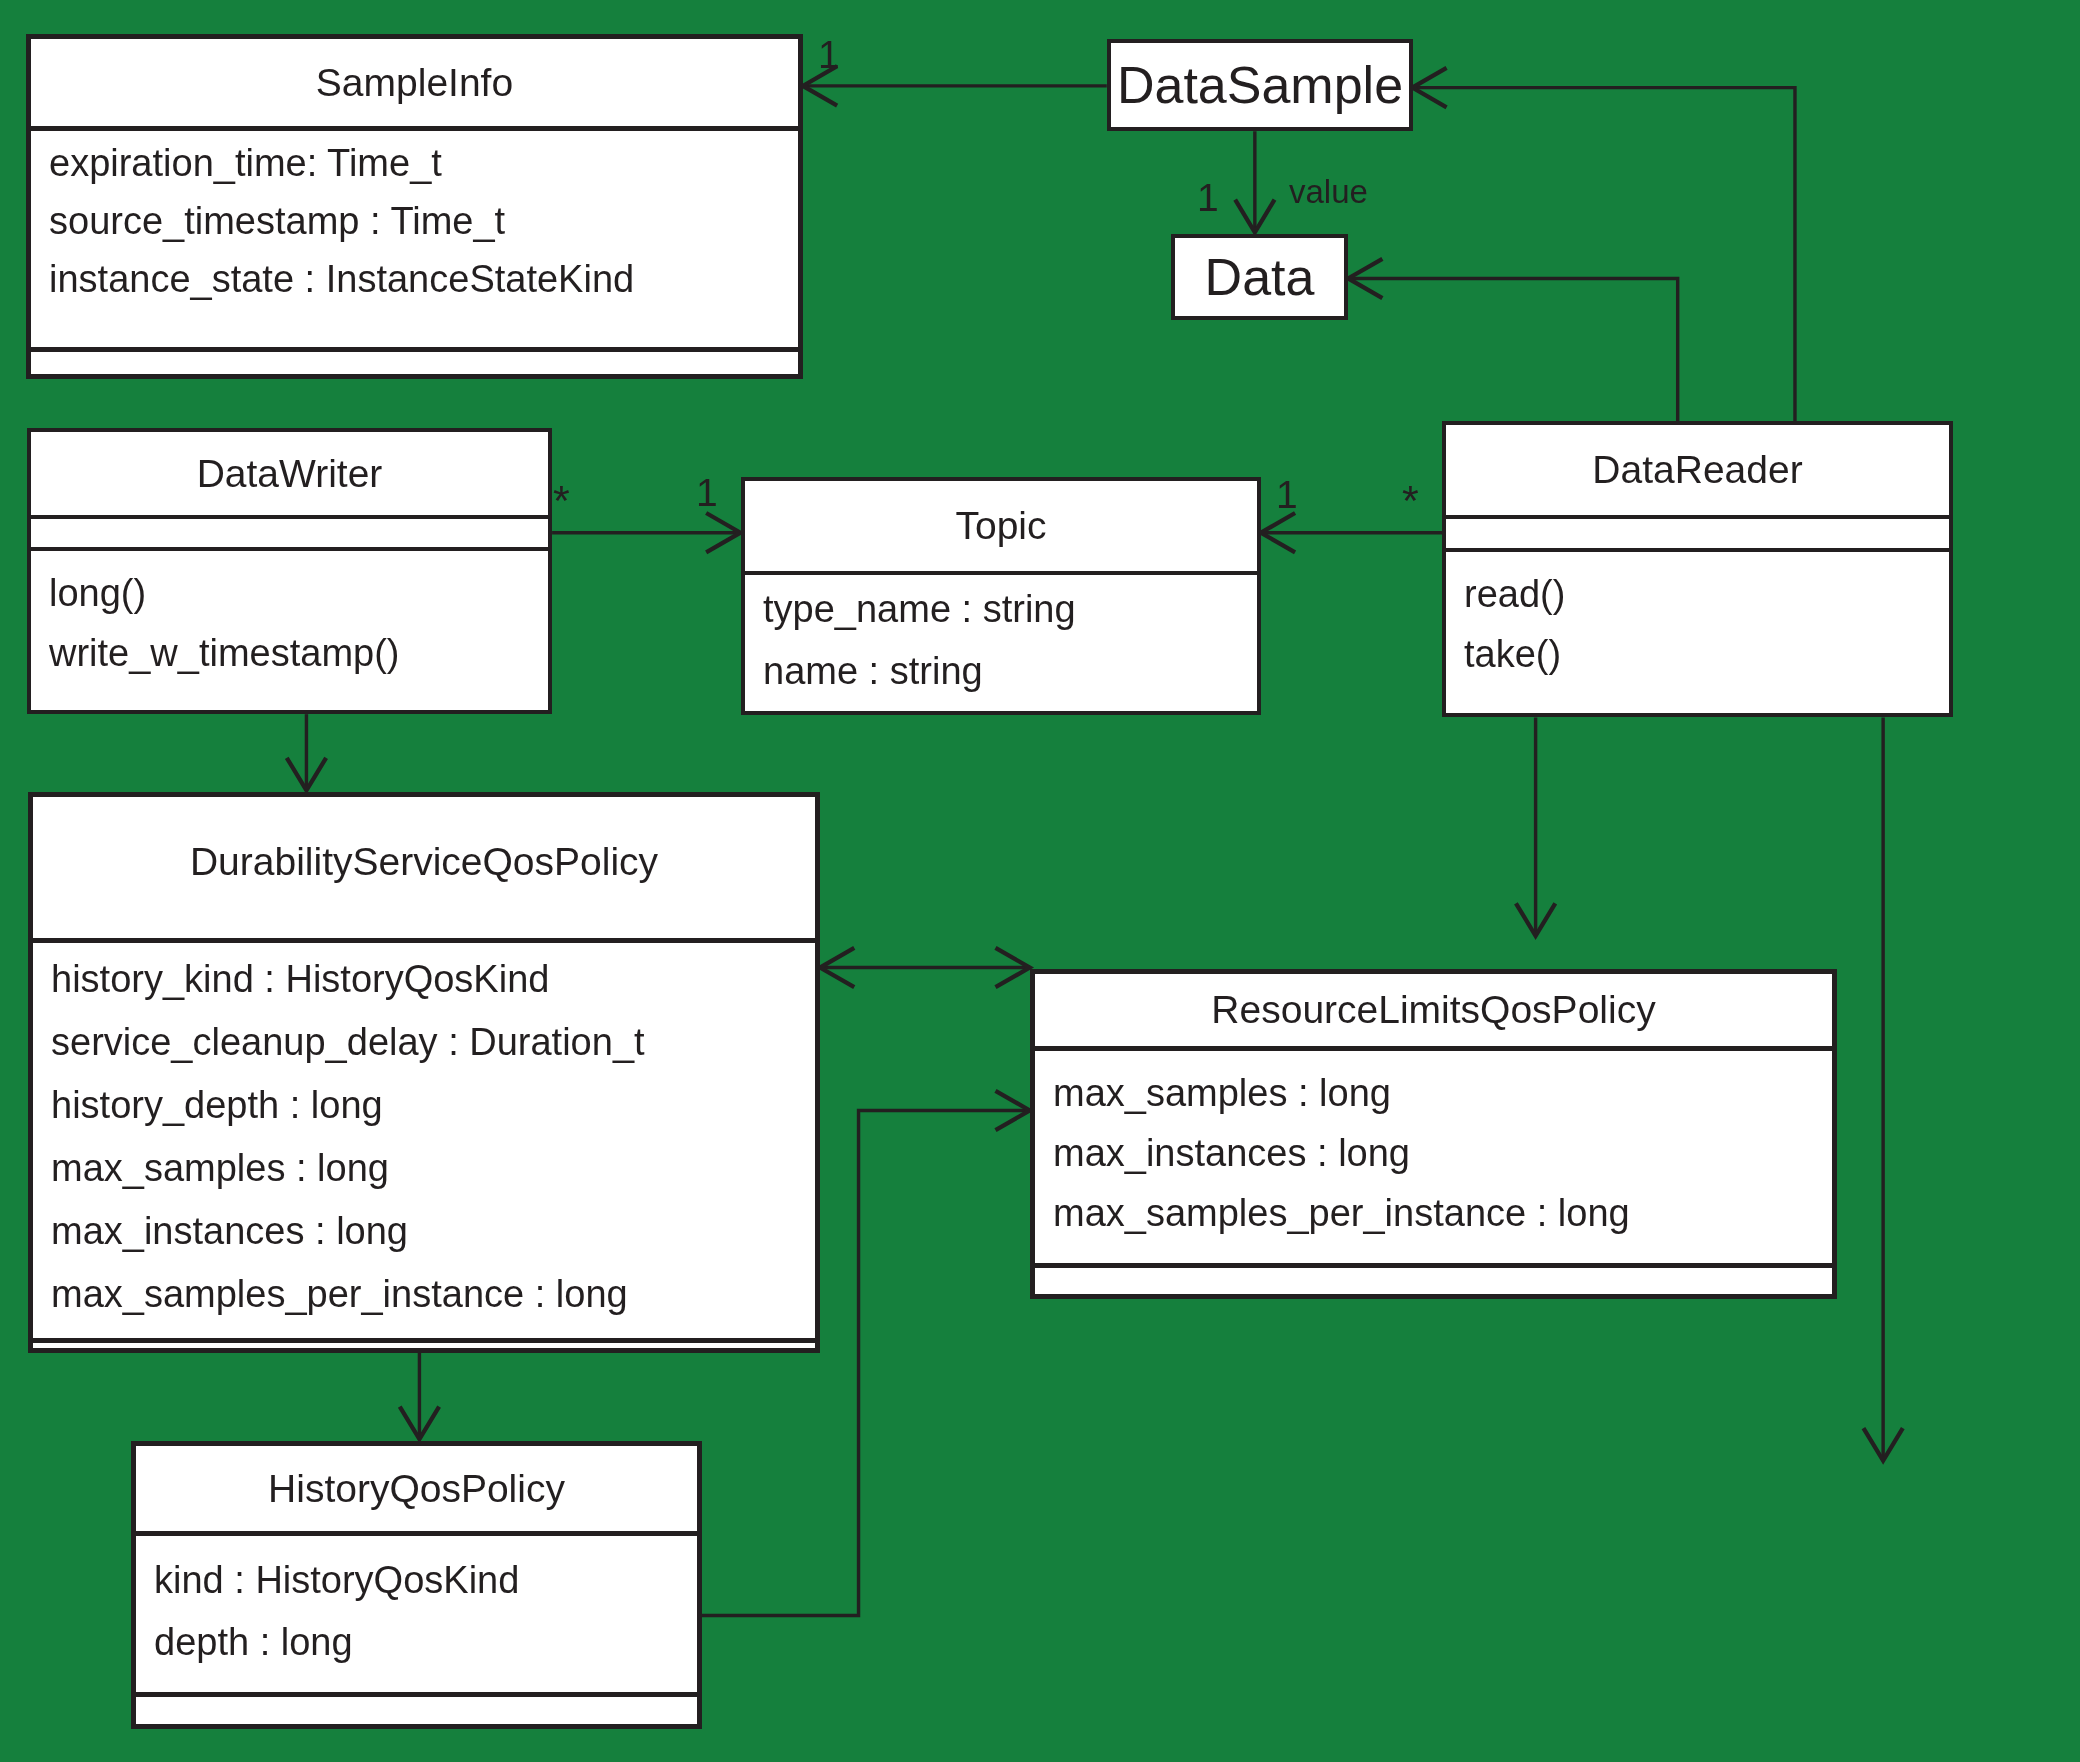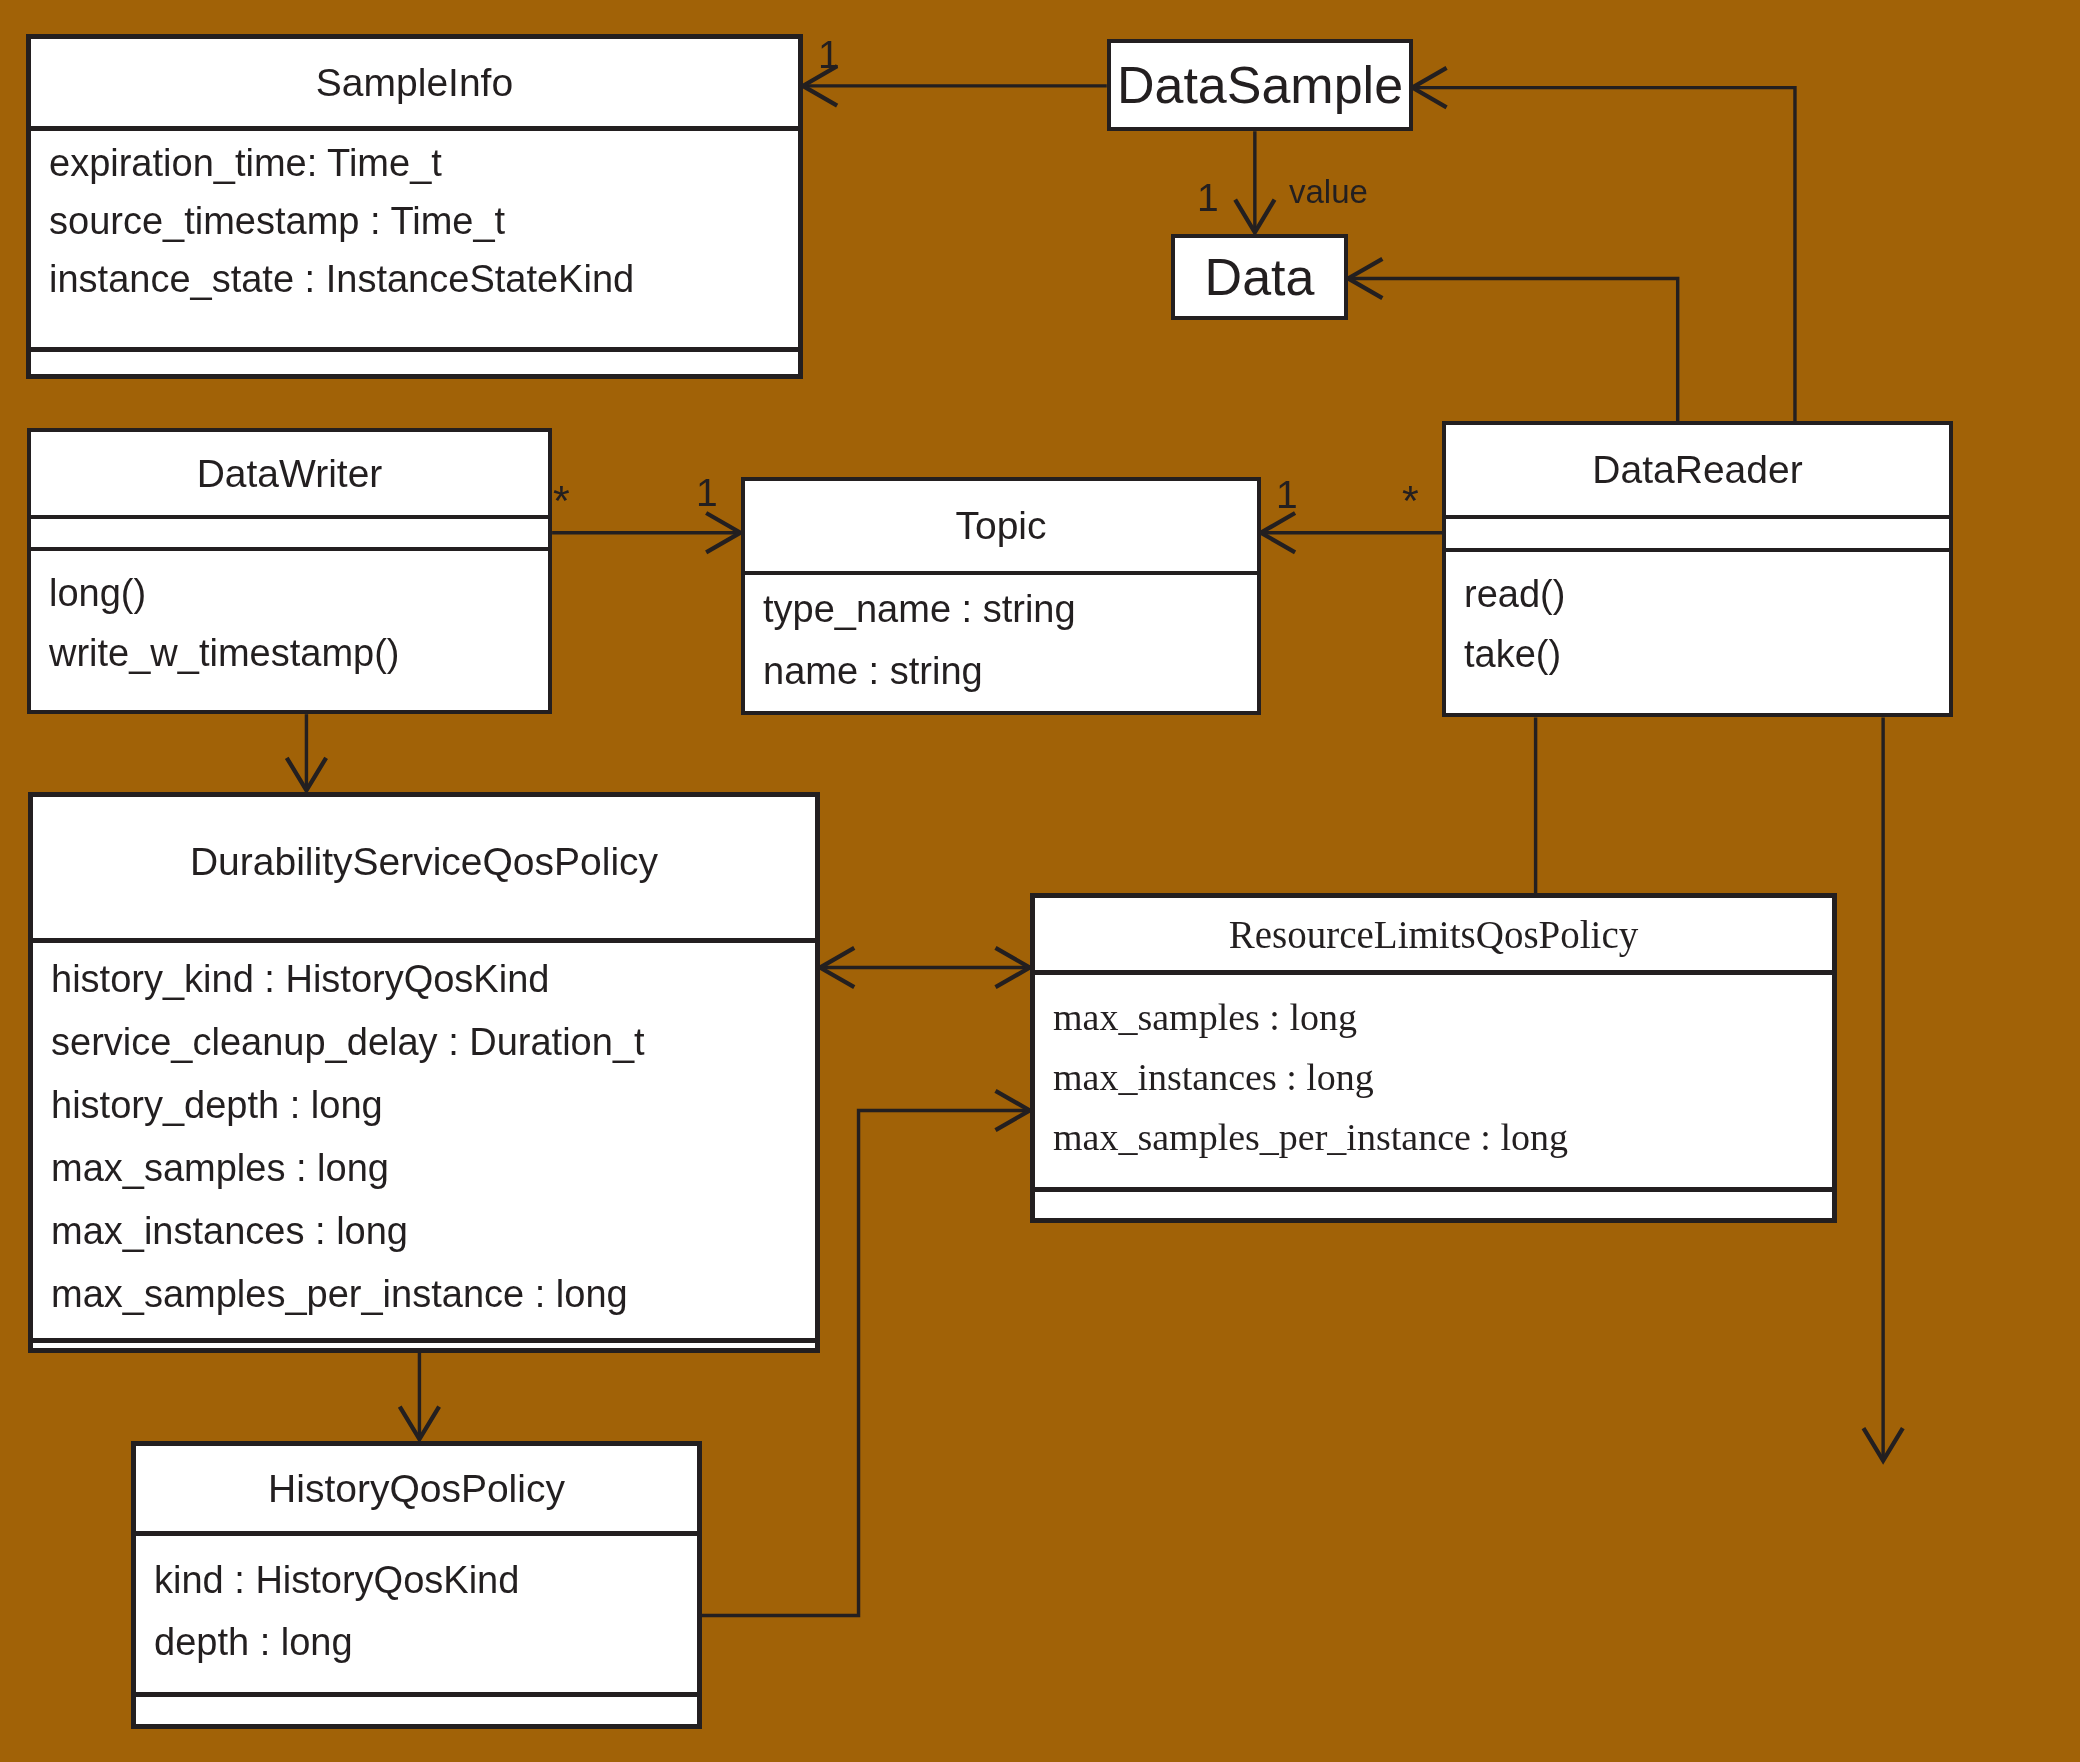--- a/index.html
+++ b/index.html
@@ -1,20 +1,20 @@
 <!DOCTYPE html>
 <html style="font-size:13.7px"><head>
 <meta charset="utf-8">
 <style>
   html,body{margin:0;padding:0;background:#ffffff;}
   #canvas{
     position:relative;
     width:2080px;
     height:1763px;
-    background:#a16207;
+    background:#15803d;
     font-family:"Liberation Sans", sans-serif;
     color:#231f20;
     overflow:hidden;
   }
   #connector-layer{position:absolute;left:0;top:0;width:2080px;height:1763px;}
   .cls{
     position:absolute;
     background:#ffffff;
     box-sizing:border-box;
     display:flex;
@@ -70,21 +70,21 @@
   #data-reader .title{height:90px;}
   #data-reader .band{height:37px;}
   #data-reader .attrs{border-top:none;padding-top:12px;}
 
   #durability-service{left:28px;top:792px;width:792px;height:561px;gap:12px;}
   #durability-service .title{height:129px;}
   #durability-service .attrs{padding-top:5.1px;}
   #durability-service .row{height:63px;}
   #durability-service .empty-comp{height:26.5px;}
 
-  #resource-limits{left:1030px;top:893px;width:807px;height:330px;font-family:Liberation Serif, serif;}
+  #resource-limits{left:1030px;top:969px;width:807px;height:330px;}
   #resource-limits .title{height:72px;}
   #resource-limits .attrs{padding-top:12px;}
   #resource-limits .empty-comp{height:31px;}
 
   #history-qos{left:131px;top:1441px;width:571px;height:288px;}
   #history-qos .title{height:85px;}
   #history-qos .attrs{padding-top:13.7px;}
   #history-qos .row{height:62px;}
   #history-qos .empty-comp{height:32px;}
 

